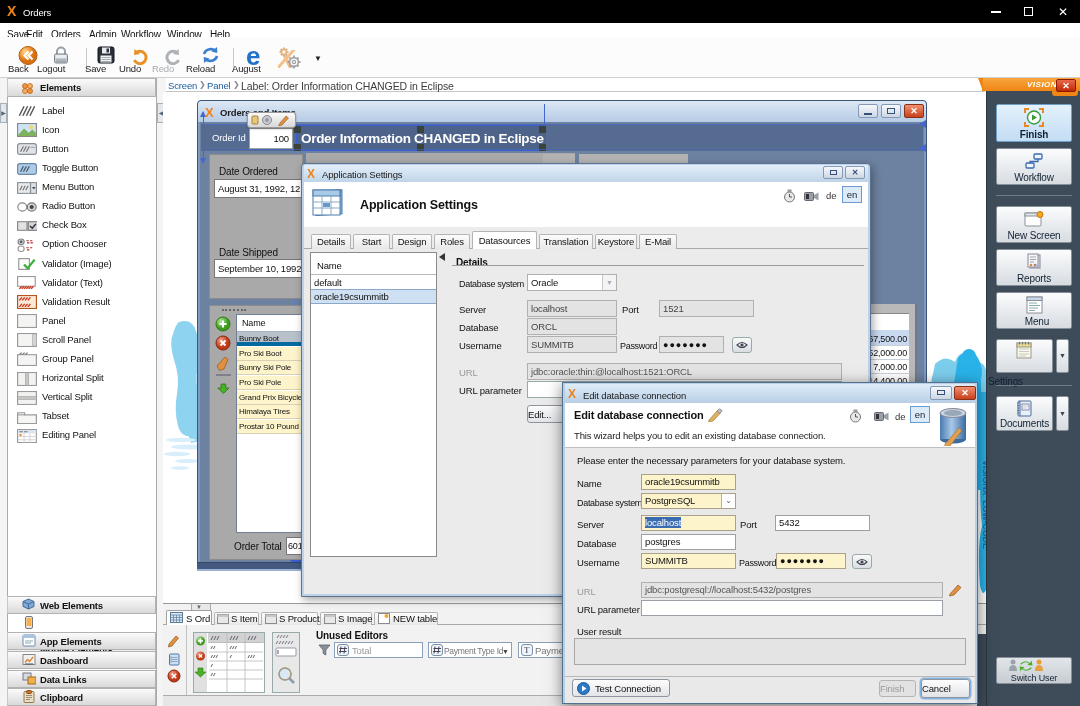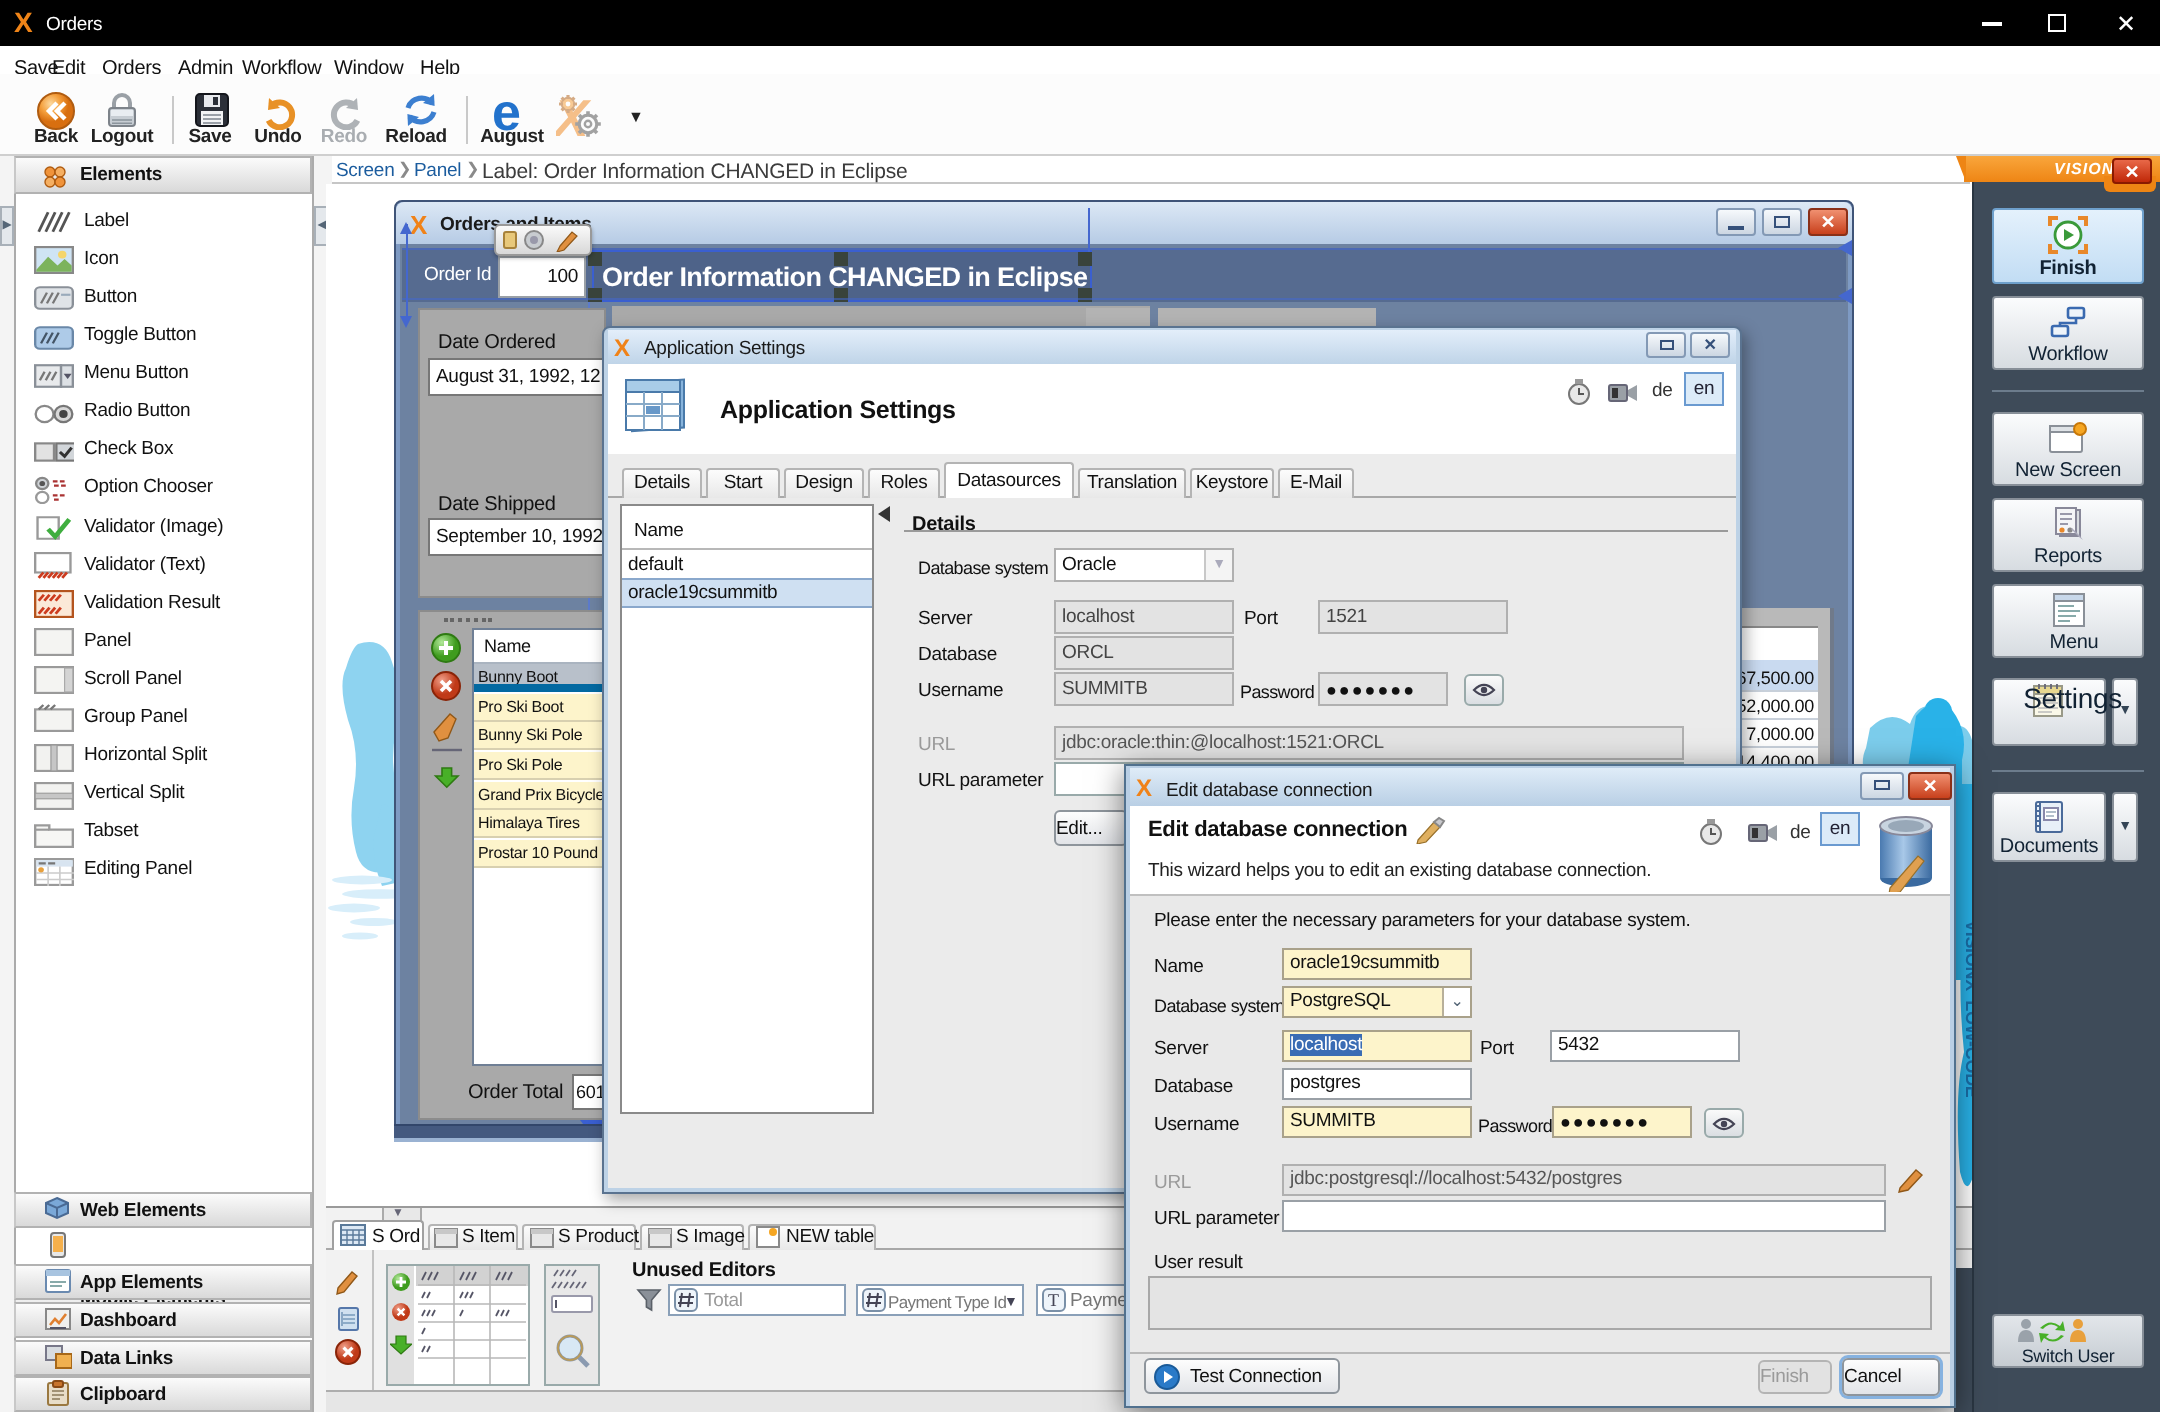--- a/index.html
+++ b/index.html
@@ -3,21 +3,21 @@
 *{margin:0;padding:0;box-sizing:border-box}
 body{font-family:"Liberation Sans",sans-serif;font-size:9.5px;color:#111;letter-spacing:-0.15px}
 #root{position:relative;width:1080px;height:706px;overflow:hidden;background:#fff}
 .abs{position:absolute}
 .b{font-weight:bold}
 .g{color:#9a9a9a}
 .field{position:absolute;background:#fff;border:1px solid #9aa0a6;font-size:9.5px;line-height:15px;padding:0 3px;overflow:hidden;white-space:nowrap}
 .cream{background:#fdf4cb;border:1px solid #a9a18a}
 .grey{background:#e3e3e3;border:1px solid #b0b0b0;color:#444}
 .btn{position:absolute;background:linear-gradient(#fdfdfd,#e2e4e8);border:1px solid #8e959c;border-radius:3px;text-align:left;font-size:9.5px}
-.tb{position:absolute;text-align:center;font-size:9.5px;font-weight:bold;color:#222}
+.tb{position:absolute;font-size:9.5px;font-weight:normal;color:#222}
 .sep{position:absolute;width:1px;background:#c9c9c9}
 .winbtn{position:absolute;width:20px;height:14px;border:1px solid #8399b5;border-radius:2px;background:linear-gradient(#f6f9fc,#ccd6e2)}
 .winbtn.red{background:linear-gradient(#f09070,#c8401c);border-color:#8a3018}
 .lbl{position:absolute;white-space:nowrap;font-size:9.5px}
 .hd{position:absolute;left:7px;width:149px;height:18px;background:linear-gradient(#fbfbfb,#d9d9d9);border:1px solid #b2b2b2;border-left:1px solid #c8c8c8;font-weight:bold;font-size:9.5px;line-height:17px}
 .hd span{margin-left:32px}
 .litem{position:absolute;left:42px;white-space:nowrap;font-size:9.5px}
 .sbtn{position:absolute;left:996px;width:76px;background:linear-gradient(#fbfcfd,#d7dce1);border:1px solid #878f98;border-radius:2px;text-align:center;font-size:9.5px;color:#1a1a1a}
 .tab{position:absolute;border:1px solid #b4b4b4;border-bottom:none;background:linear-gradient(#fcfcfc,#e8e8e8);font-size:9.5px;text-align:center;border-radius:2px 2px 0 0}
 </style></head><body>
@@ -637,21 +637,21 @@
 <div class="abs" style="left:996px;top:316px;width:82px;text-align:center;font-size:10px;color:#123">Menu</div>
 
 <div class="sbtn" style="top:339px;height:34px;width:57px"></div>
 <div class="sbtn" style="left:1056px;top:339px;height:34px;width:13px;font-size:7px;color:#345;line-height:32px">▼</div>
 <svg class="abs" style="left:1015px;top:342px" width="18" height="17" viewBox="0 0 18 17">
 <rect x="2" y="1" width="14" height="15" fill="#faf8e8" stroke="#998"></rect>
         <rect x="2" y="1" width="14" height="4" fill="#e8d890" stroke="#998"></rect>
 <path d="M4 7 h10 M4 9.5 h10 M4 12 h10 M4 14 h7" stroke="#bbb" stroke-width=".8"></path>
         <path d="M4.5 0 v2.5 M7.5 0 v2.5 M10.5 0 v2.5 M13.5 0 v2.5" stroke="#667" stroke-width=".9"></path>
       </svg>
-<div class="abs" style="left:988px;top:341px;width:73px;text-align:right;font-size:14px;color:#123">Settings</div>
+<div class="abs" style="left:988px;top:376px;width:73px;text-align:left;font-size:10px;color:#123">Settings</div>
 <div class="abs" style="left:996px;top:385px;width:76px;height:1px;background:#6c7c8c"></div>
 
 <div class="sbtn" style="top:396px;height:35px;width:57px"></div>
 <div class="sbtn" style="left:1056px;top:396px;height:35px;width:13px;font-size:7px;color:#345;line-height:33px">▼</div>
 <svg class="abs" style="left:1015px;top:400px" width="18" height="17" viewBox="0 0 18 17">
 <rect x="3" y="1" width="13" height="15" rx="1" fill="#e8f0f8" stroke="#4a6a9a"></rect>
         <path d="M5 1 v15" stroke="#4a6a9a"></path>
         <path d="M2.5 3 h2 M2.5 5.5 h2 M2.5 8 h2 M2.5 10.5 h2 M2.5 13 h2" stroke="#4a6a9a" stroke-width="1.1"></path>
 <rect x="7" y="4" width="7" height="6" fill="#fff" stroke="#88a"></rect>
         <path d="M8 6 h5 M8 8 h4" stroke="#9ab" stroke-width=".7"></path>

